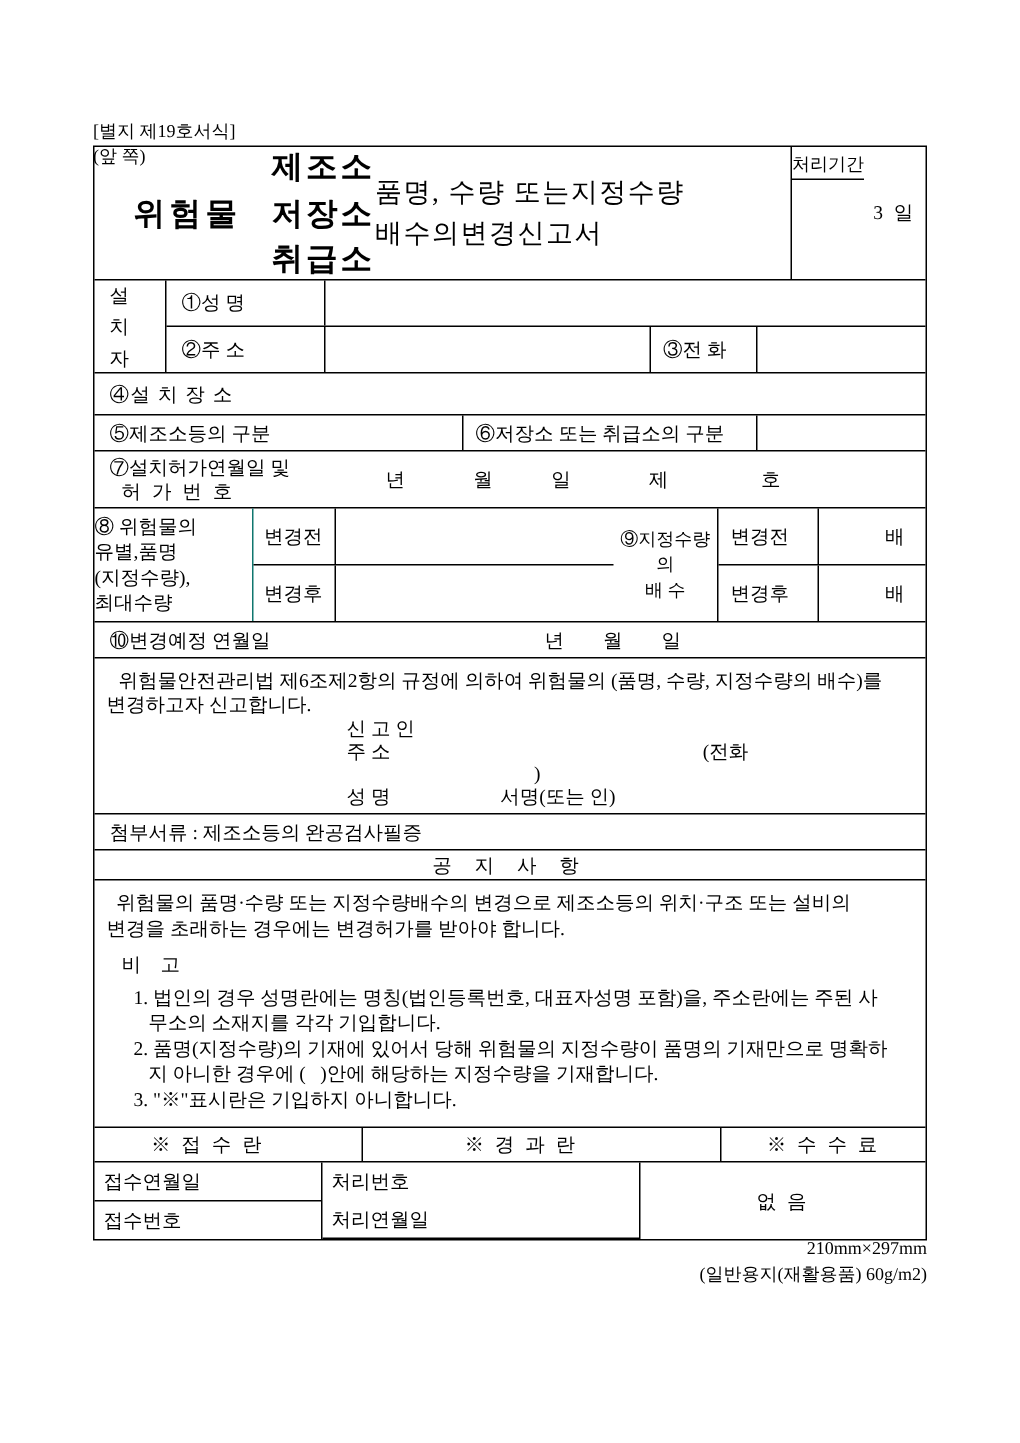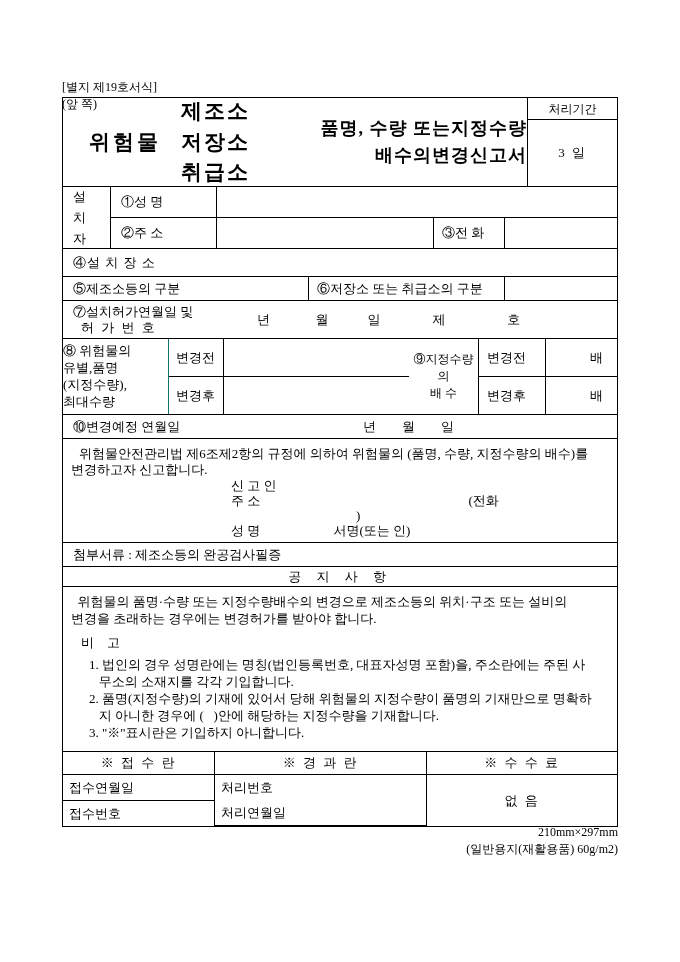--- a/index.html
+++ b/index.html
@@ -23,22 +23,22 @@
   .row { display: flex; border-top: 1px solid #000; }
   .row.first { border-top: none; }
   .bl { border-left: 1px solid #000; }
   .bb { border-bottom: 1px solid #000; }
 
   
   .header-row { height: 88px; }
   .hdr-left { flex: 1; display: flex; align-items: center; }
   .hazmat-label { font-size: 21px; font-weight: bold; margin-left: 26px; letter-spacing: 3px; }
   .facility-stack { font-size: 21px; font-weight: bold; margin-left: 20px; line-height: 1.45; letter-spacing: 2px; }
-  .main-title { flex: 1; text-align: right; font-size: 18px; font-weight: bold; line-height: 1.5; letter-spacing: 1px; }
-  .hdr-right { width: 90px; border-left: 1px solid #000; display: flex; flex-direction: column; }
+  .main-title { flex: 1; text-align: left; font-size: 18px; font-weight: normal; line-height: 1.5; letter-spacing: 1px; }
+  .hdr-right { width: 90px; border-left: 1px solid #000; display: flex; flex-direction: row; }
   .proc-label { height: 22px; border-bottom: 1px solid #000; text-align: center; font-size: 12px; padding-top: 3px; }
   .proc-value { flex: 1; display: flex; align-items: center; justify-content: center; letter-spacing: 2px; }
 
   
   .installer-row { height: 62px; }
   .v-label { width: 48px; border-right: 1px solid #000; display: flex; flex-direction: column;
              justify-content: space-between; padding: 3px 0 3px 10px; line-height: 1; }
   .installer-grid { flex: 1; display: flex; flex-direction: column; }
   .sub-row { flex: 1; display: flex; align-items: stretch; }
   .cell-label { width: 106px; border-right: 1px solid #000; display: flex; align-items: center; padding-left: 10px; }
@@ -90,21 +90,21 @@
   .attach-row .lab { padding-left: 10px; }
 
   .notice-title-row { height: 20px; align-items: center; justify-content: center; letter-spacing: 6px; }
 
   .info-block { display: block; padding: 6px 8px 10px 8px; }
   .notice-text { line-height: 17px; }
   .remarks-title { margin: 7px 0 4px 10px; }
   .notes { line-height: 17px; margin-left: 18px; }
 
   
-  .bt-header { height: 23px; align-items: stretch; }
+  .bt-header { height: 23px; align-items: stretch; gap: 27px; }
   .bt-cell-c { display: flex; align-items: center; justify-content: center; letter-spacing: 2px; }
   .btc1 { width: 151px; }
   .btc2 { width: 212px; }
   .btc3 { flex: 1; }
   .bt-body { height: 52px; align-items: stretch; }
   .btcol { display: flex; flex-direction: column; }
   .btrow { flex: 1; display: flex; align-items: center; padding-left: 6px; }
   .fee-cell { display: flex; align-items: center; justify-content: center; letter-spacing: 2px; }
 
   .footer { position: absolute; right: 62px; top: 824px; text-align: right; font-size: 12px; line-height: 17px; }

